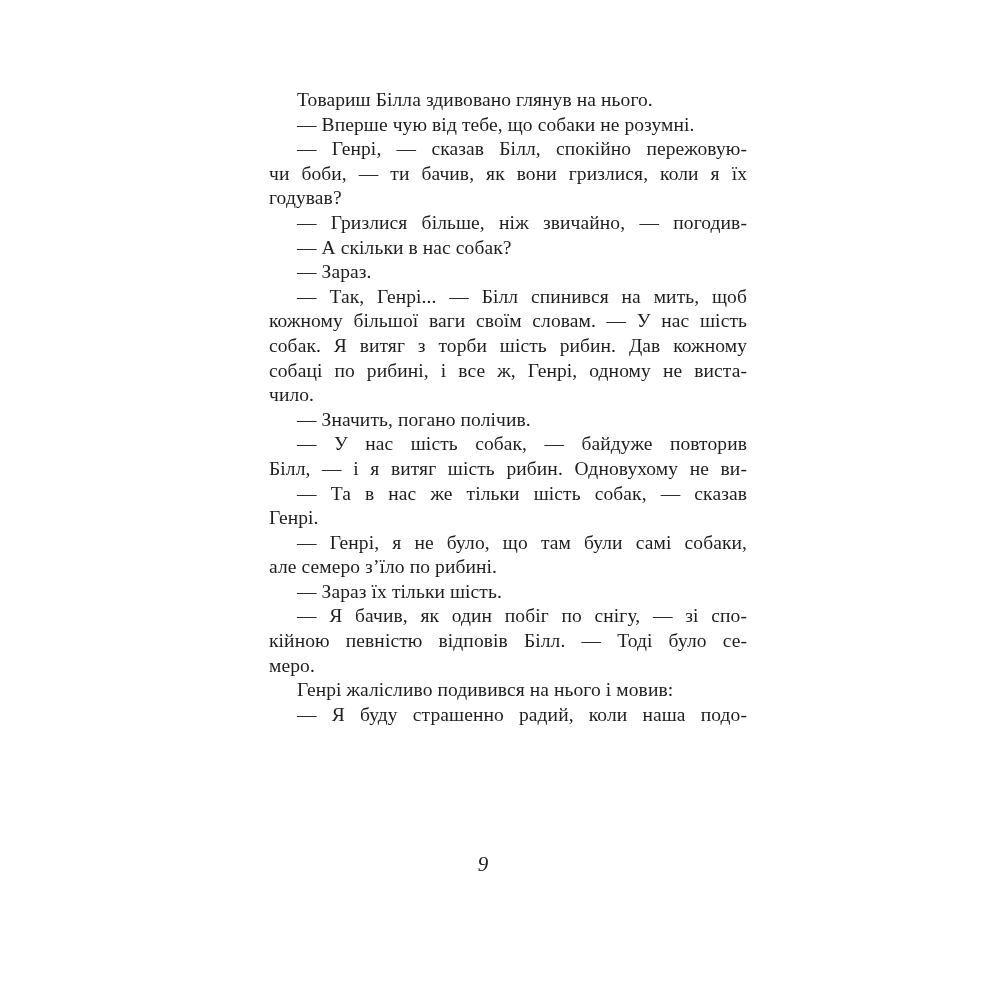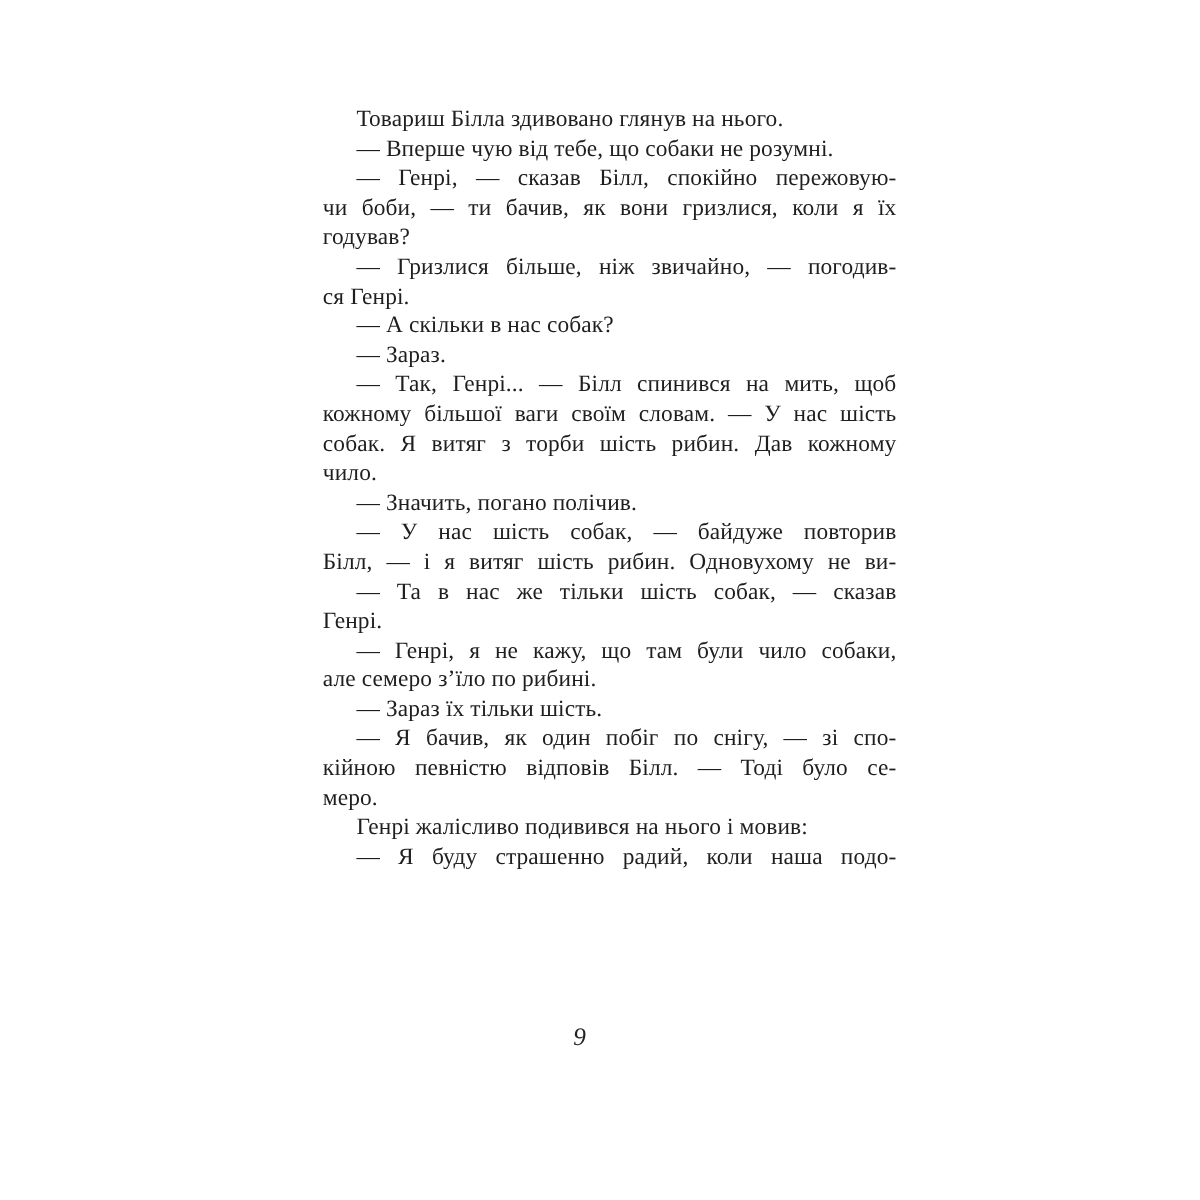--- a/index.html
+++ b/index.html
@@ -60,47 +60,47 @@
       <div class="paragraph">
         <div class="pline first last">— Вперше чую від тебе, що собаки не розумні.</div>
       </div>
       <div class="paragraph">
         <div class="pline first">— Генрі, — сказав Білл, спокійно пережовую-</div>
         <div class="pline">чи боби, — ти бачив, як вони гризлися, коли я їх</div>
         <div class="pline last">годував?</div>
       </div>
       <div class="paragraph">
         <div class="pline first">— Гризлися більше, ніж звичайно, — погодив-</div>
-        <div class="pline last">ся Генрі.</div>
       </div>
       <div class="paragraph">
         <div class="pline first last">— А скільки в нас собак?</div>
       </div>
       <div class="paragraph">
         <div class="pline first last">— Зараз.</div>
       </div>
       <div class="paragraph">
         <div class="pline first">— Так, Генрі... — Білл спинився на мить, щоб</div>
         <div class="pline">кожному більшої ваги своїм словам. — У нас шість</div>
         <div class="pline">собак. Я витяг з торби шість рибин. Дав кожному</div>
+        <div class="pline">собаці по рибині, і все ж, Генрі, одному не виста-</div>
         <div class="pline last">чило.</div>
       </div>
       <div class="paragraph">
         <div class="pline first last">— Значить, погано полічив.</div>
       </div>
       <div class="paragraph">
         <div class="pline first">— У нас шість собак, — байдуже повторив</div>
         <div class="pline">Білл, — і я витяг шість рибин. Одновухому не ви-</div>
       </div>
       <div class="paragraph">
         <div class="pline first">— Та в нас же тільки шість собак, — сказав</div>
         <div class="pline last">Генрі.</div>
       </div>
       <div class="paragraph">
-        <div class="pline first">— Генрі, я не кажу, що там були чило собаки,</div>
+        <div class="pline first">— Генрі, я не було, що там були самі собаки,</div>
         <div class="pline last">але семеро з’їло по рибині.</div>
       </div>
       <div class="paragraph">
         <div class="pline first last">— Зараз їх тільки шість.</div>
       </div>
       <div class="paragraph">
         <div class="pline first">— Я бачив, як один побіг по снігу, — зі спо-</div>
         <div class="pline">кійною певністю відповів Білл. — Тоді було се-</div>
         <div class="pline last">меро.</div>
       </div>

